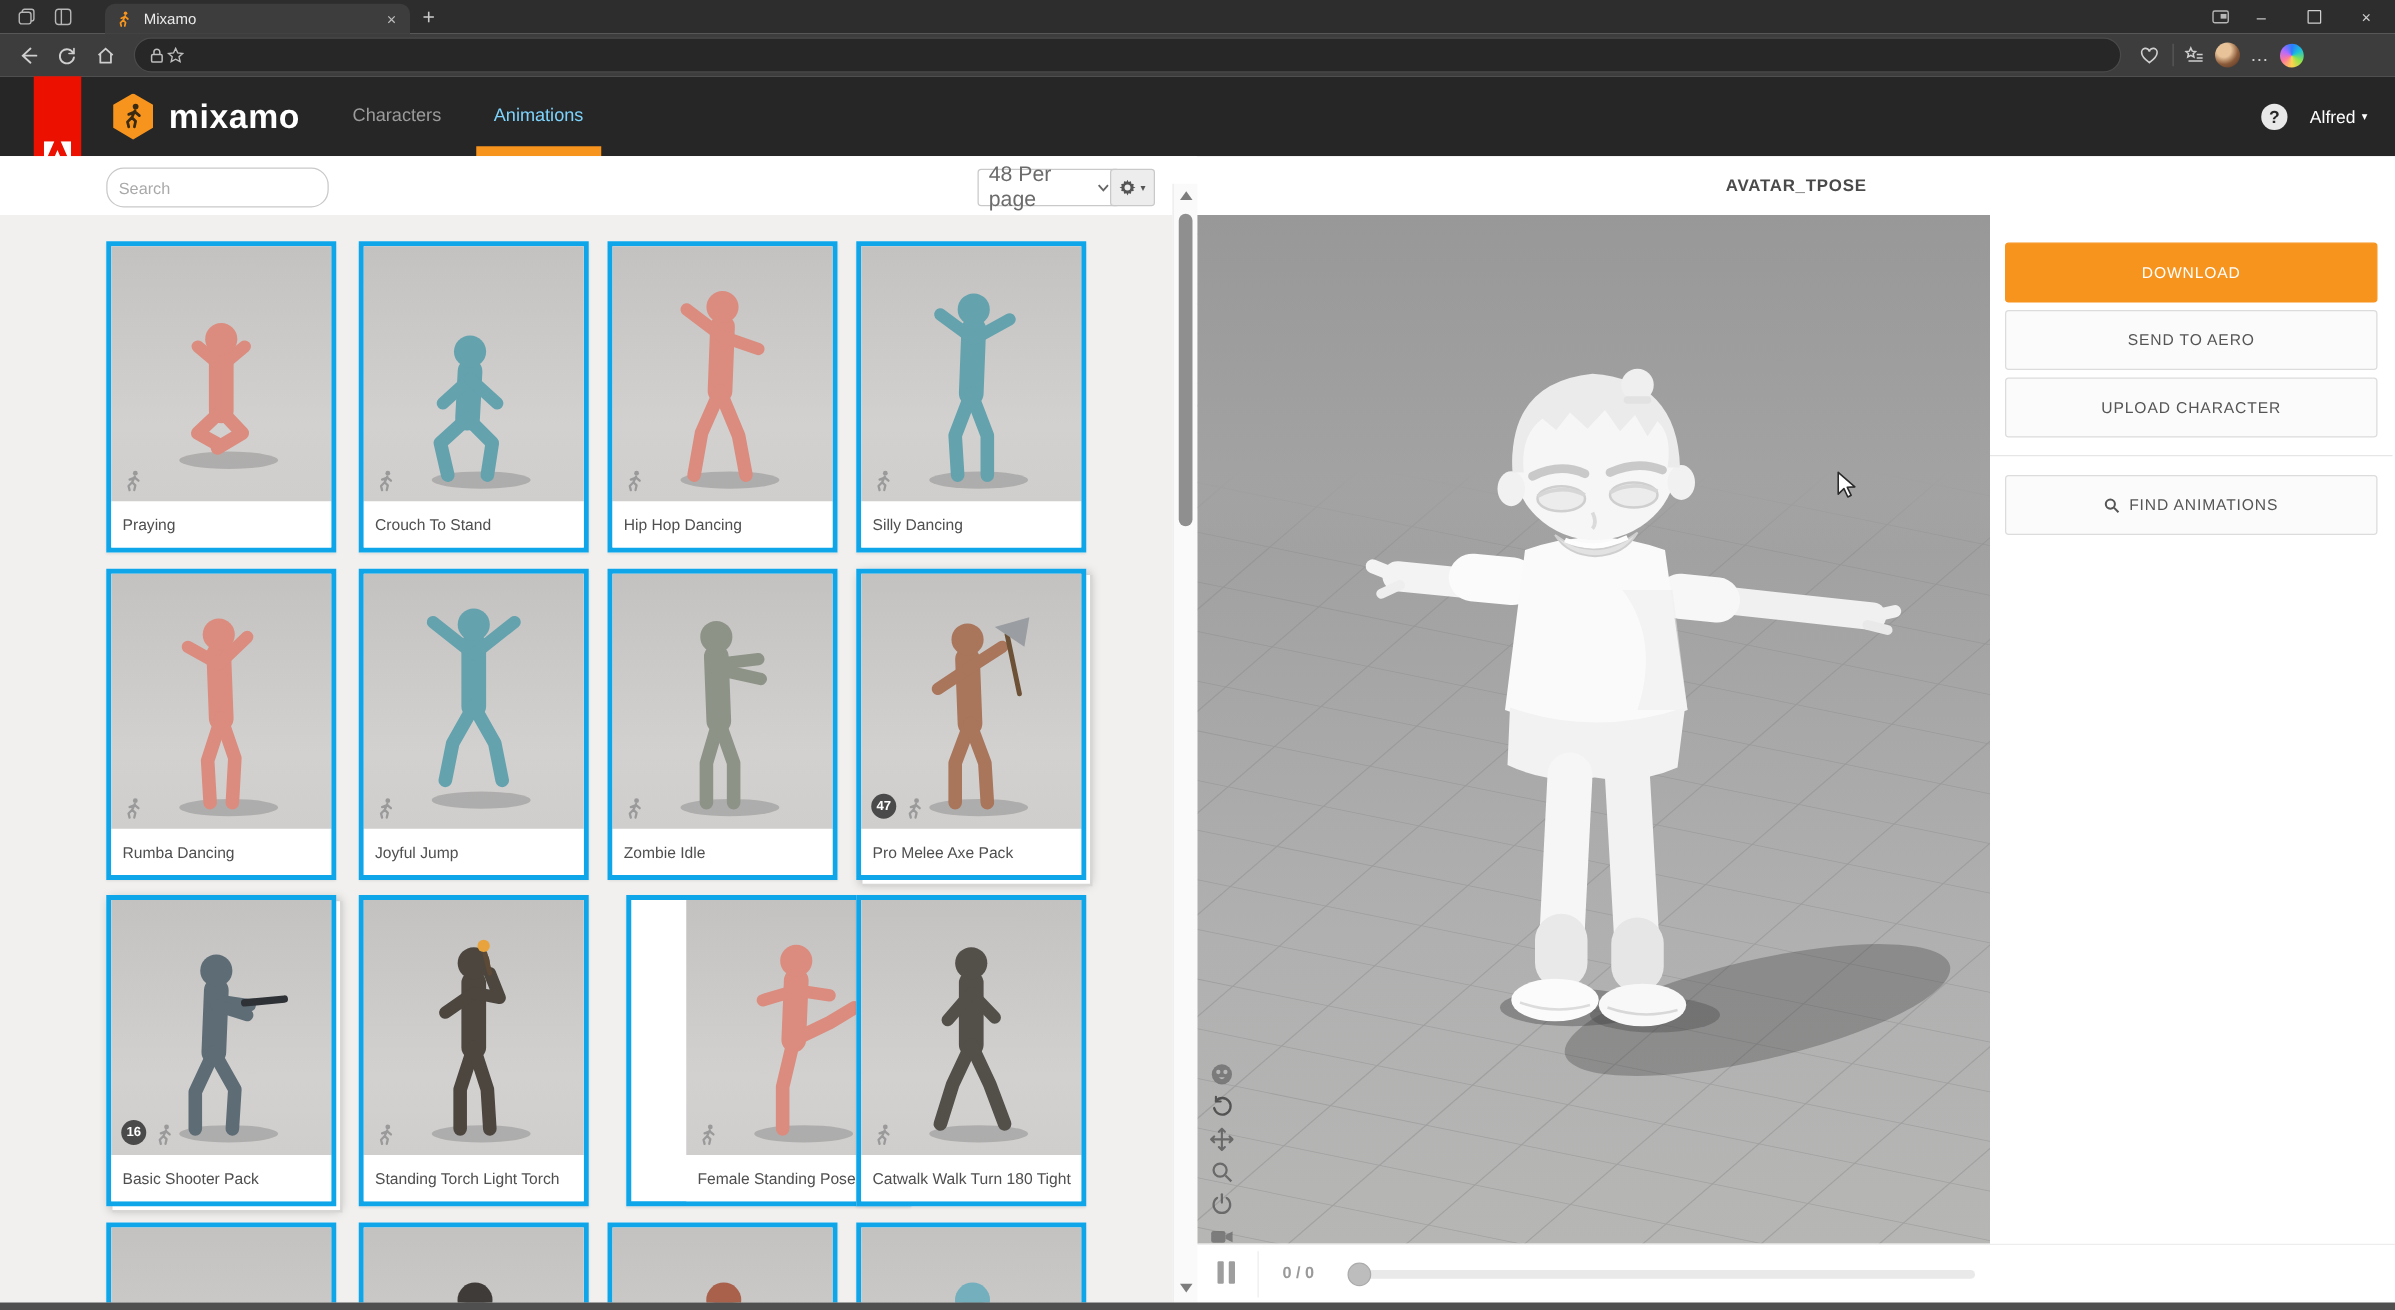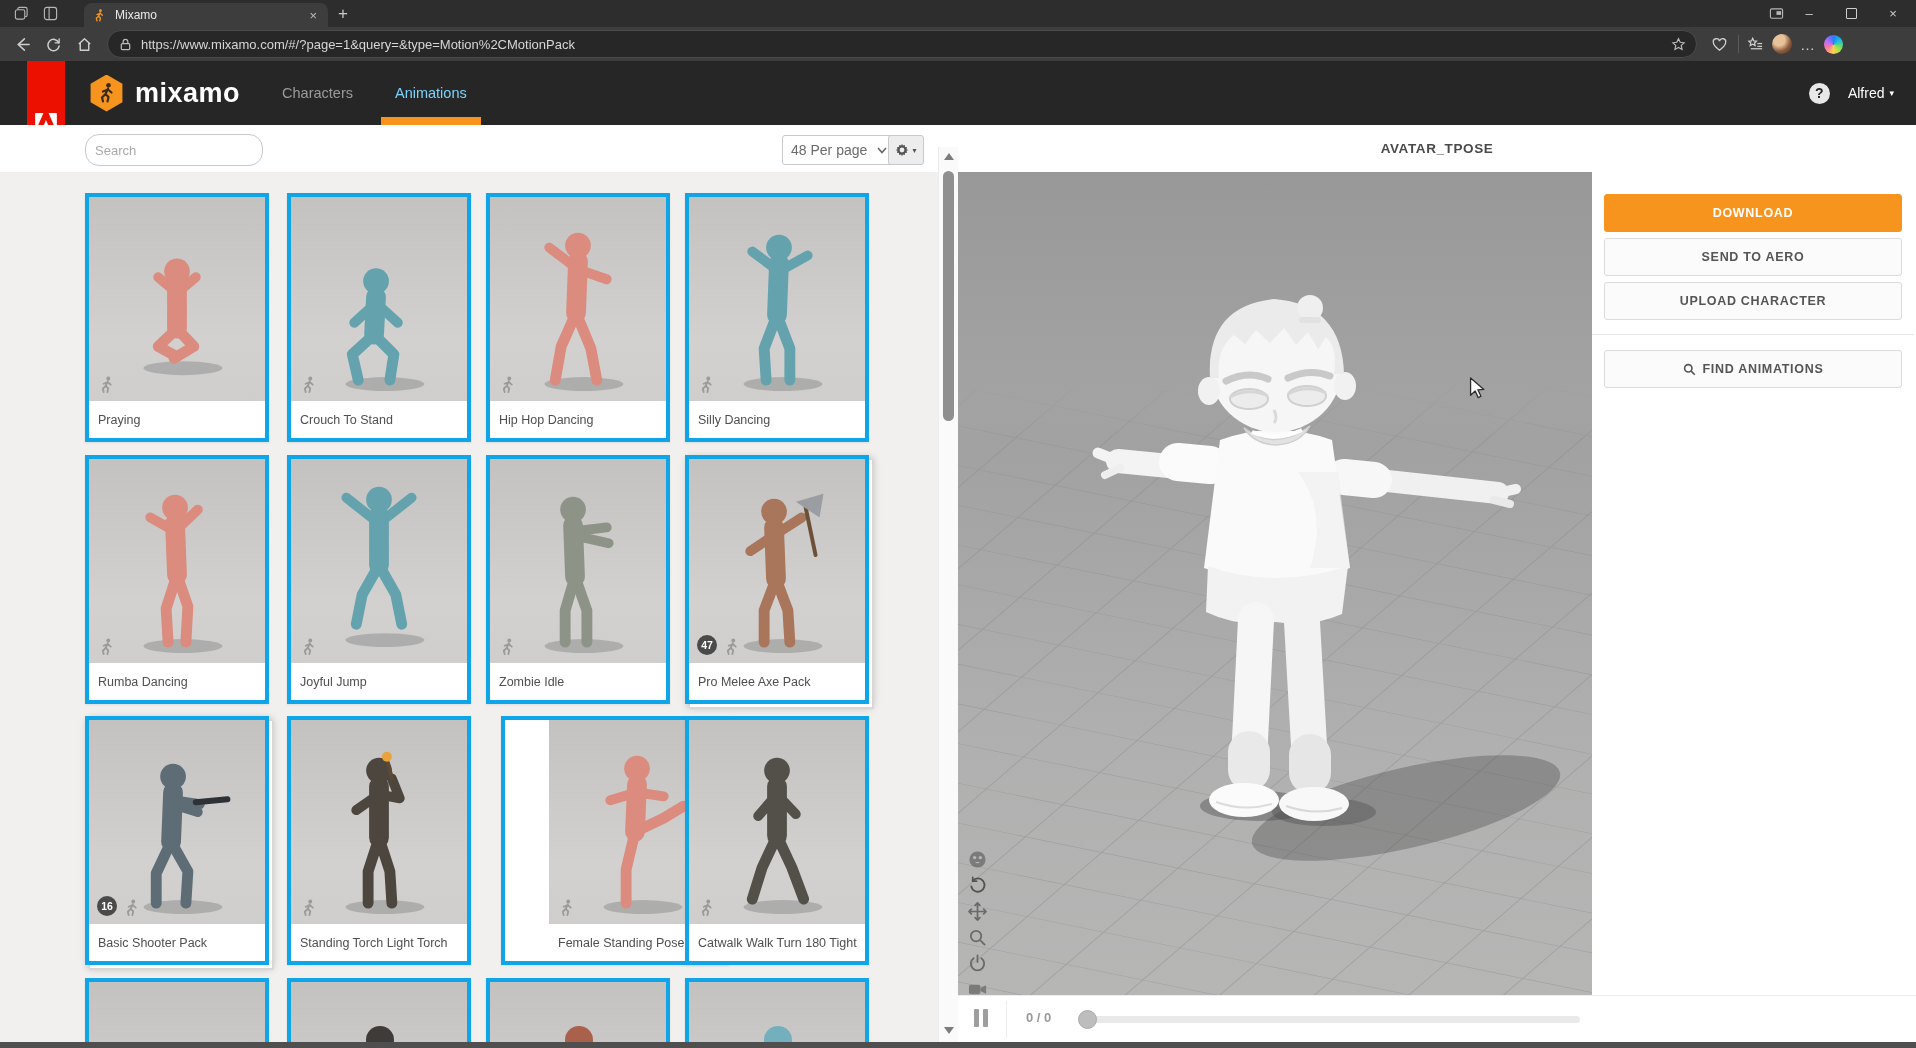--- a/index.html
+++ b/index.html
@@ -47,21 +47,21 @@
   .user{color:#fff;font-size:14px;cursor:pointer;display:flex;align-items:center;gap:5px;}
   .user .caret{font-size:9px;color:#fff;}
   
   .catalog{position:absolute;left:0;top:125px;width:958px;height:917px;background:#fff;}
   .searchrow{position:absolute;left:0;top:0;width:100%;height:47px;background:#fff;}
   .searchbox{position:absolute;left:85px;top:9px;width:176px;height:30px;border:1px solid #c9c9c9;border-radius:14px;background:#fff;display:flex;align-items:center;}
   .searchbox input{border:0;outline:0;flex:1;font-size:13px;color:#555;padding:0 0 0 9px;font-family:inherit;background:transparent;}
   .searchbox input::placeholder{color:#a9a9a9;}
   .searchbox .mag{margin-right:8px;}
   .perpage{position:absolute;left:782px;top:10px;width:96px;height:28px;border:1px solid #c9c9c9;border-radius:3px;background:#fff;
-           display:flex;align-items:center;justify-content:space-between;padding:0 8px;font-size:14px;color:#6b6b6b;cursor:pointer;}
+           display:flex;align-items:center;justify-content:space-between;padding:0 8px;font-size:17px;color:#6b6b6b;cursor:pointer;}
   .gearbtn{position:absolute;left:888px;top:10px;width:34px;height:28px;border:1px solid #c9c9c9;border-radius:3px;background:#ededed;
            display:flex;align-items:center;justify-content:center;gap:3px;cursor:pointer;}
   .gearbtn .caret2{font-size:8px;color:#555;}
   .cards{position:absolute;left:0;top:47px;width:938px;height:870px;background:#f1f0ef;overflow:hidden;}
   .card{position:absolute;width:176px;background:#fff;border:4px solid #0ea5e9;box-shadow:0 1px 2px rgba(0,0,0,.08);cursor:pointer;}
   .card.pack{box-shadow:4px 4px 0 -1px #fff,5px 5px 0 0 #d8d7d6,3px 3px 8px rgba(0,0,0,.28);}
   .thumb{position:relative;width:100%;height:204px;background:linear-gradient(#c3c2c1,#d2d1d0 70%,#cfcecd);overflow:hidden;}
   .card-label{height:37px;display:flex;align-items:center;padding:0 9px;font-size:12.5px;color:#4f4f4f;background:#fff;
               white-space:nowrap;overflow:hidden;}
   .runner-sm{position:absolute;left:8px;bottom:6px;}
@@ -83,22 +83,22 @@
   .cursor{position:absolute;left:508px;top:204px;width:22px;height:24px;}
   .playbar{position:absolute;left:958px;top:995px;width:958px;height:47px;background:#fff;border-top:1px solid #ededed;}
   .pause{position:absolute;left:16px;top:13px;display:flex;gap:4px;cursor:pointer;}
   .pause i{display:block;width:5px;height:18px;background:#9e9e9e;border-radius:1px;}
   .pb-div{position:absolute;left:48px;top:5px;width:1px;height:37px;background:#ededed;}
   .counter{position:absolute;left:68px;top:14px;font-size:13px;color:#9a9a9a;font-weight:bold;}
   .slider{position:absolute;left:122px;top:12px;width:500px;height:22px;cursor:pointer;}
   .slider .track{position:absolute;left:0;right:0;top:8px;height:7px;border-radius:4px;background:#e9e9e9;}
   .slider .knob{position:absolute;left:-2px;top:2px;width:19px;height:19px;border-radius:50%;background:#bdbdbd;border:1px solid #ababab;box-sizing:border-box;}
   .sidepanel{position:absolute;left:1604px;top:194px;width:298px;}
-  .btn{display:flex;align-items:center;justify-content:center;gap:7px;width:100%;height:38px;margin-bottom:6px;
-       border:1px solid #dcdcdc;border-radius:3px;background:#fbfbfb;color:#555;font-weight:bold;font-size:12.5px;
+  .btn{display:flex;align-items:center;justify-content:center;gap:7px;width:100%;height:48px;margin-bottom:6px;
+       border:1px solid #dcdcdc;border-radius:3px;background:#fbfbfb;color:#555;font-weight:normal;font-size:12.5px;
        letter-spacing:.7px;font-family:inherit;cursor:pointer;}
   .btn.primary{background:var(--accent);border-color:var(--accent);color:#fff;}
   .panel-div{position:absolute;left:-12px;width:322px;border-top:1px solid #e6e6e6;margin:8px 0 14px 0;}
   .btn.find{margin-top:30px;}
   .bottomstrip{position:absolute;left:0;top:1042px;width:100%;height:6px;background:#4f4f4f;}
 </style>
 </head>
 <body>
 
 <div class="stage">
@@ -147,21 +147,20 @@
         <path d="M15 3 V7.2 H10.8" stroke-width="1.4"></path>
     </svg>
     <svg class="nav-ic" viewBox="0 0 18 18" fill="none" stroke="#cfcfcf" stroke-width="1.5" stroke-linejoin="round">
       <path d="M3 8.5 L9 3 L15 8.5 M4.5 7.5 V15 H13.5 V7.5"></path>
     </svg>
     <div class="urlpill">
       <svg class="pill-ic" viewBox="0 0 16 16" fill="none" stroke="#bdbdbd" stroke-width="1.3">
         <rect x="3.5" y="7" width="9" height="6.5" rx="1.2"></rect>
           <path d="M5.5 7 V5 a2.5 2.5 0 0 1 5 0 V7"></path>
       </svg>
-      <span class="urltext">https://www.mixamo.com/#/?page=1&amp;query=&amp;type=Motion%2CMotionPack</span>
       <svg class="pill-ic" viewBox="0 0 16 16" fill="none" stroke="#bdbdbd" stroke-width="1.2">
         <path d="M8 1.8 L9.8 5.7 L14 6.2 L10.9 9 L11.8 13.2 L8 11.1 L4.2 13.2 L5.1 9 L2 6.2 L6.2 5.7 Z"></path>
       </svg>
     </div>
     <svg class="nav-ic" viewBox="0 0 18 18" fill="none" stroke="#cfcfcf" stroke-width="1.4">
       <path d="M9 15 C5 12 2.5 9.5 2.5 6.8 A3.3 3.3 0 0 1 9 5.5 A3.3 3.3 0 0 1 15.5 6.8 C15.5 9.5 13 12 9 15 Z"></path>
     </svg>
     <span class="tb-div" style="margin-left:10px"></span>
     <svg class="nav-ic" viewBox="0 0 18 18" fill="none" stroke="#cfcfcf" stroke-width="1.3" style="margin-left:6px">
       <path d="M6 2.5 L7.2 5.2 L10 5.5 L8 7.4 L8.6 10.2 L6 8.8 L3.4 10.2 L4 7.4 L2 5.5 L4.8 5.2 Z"></path>

